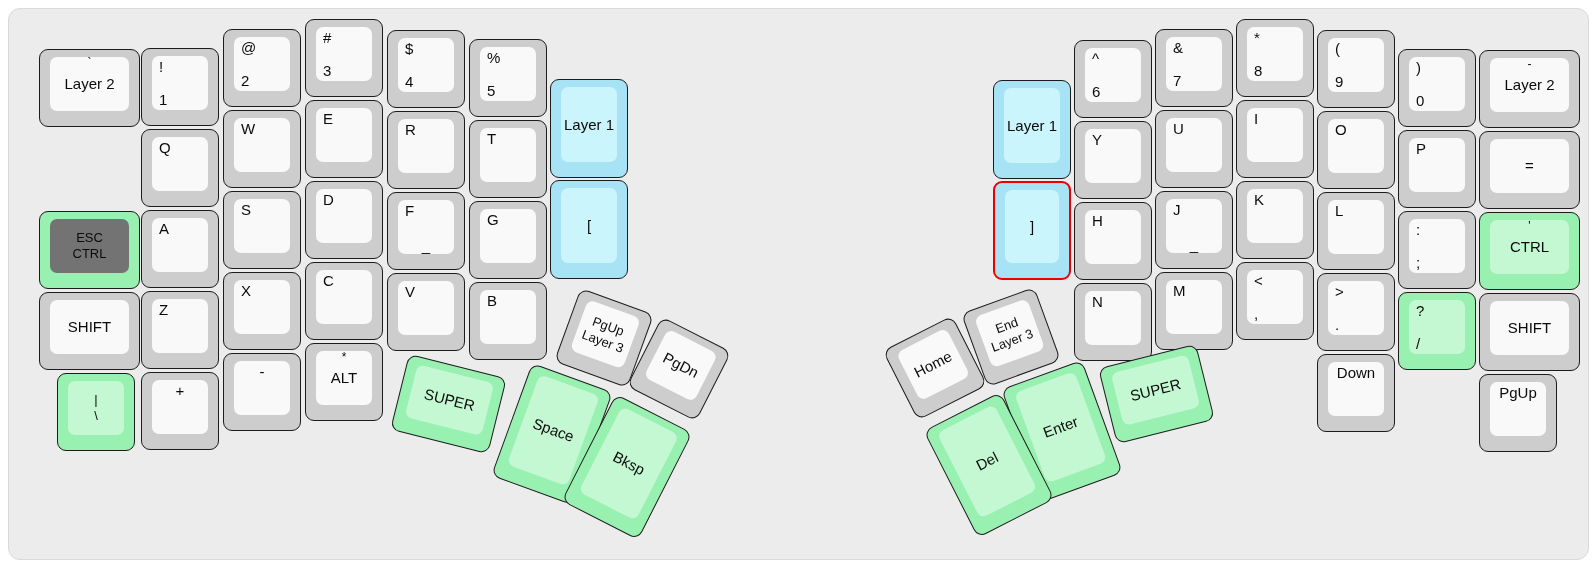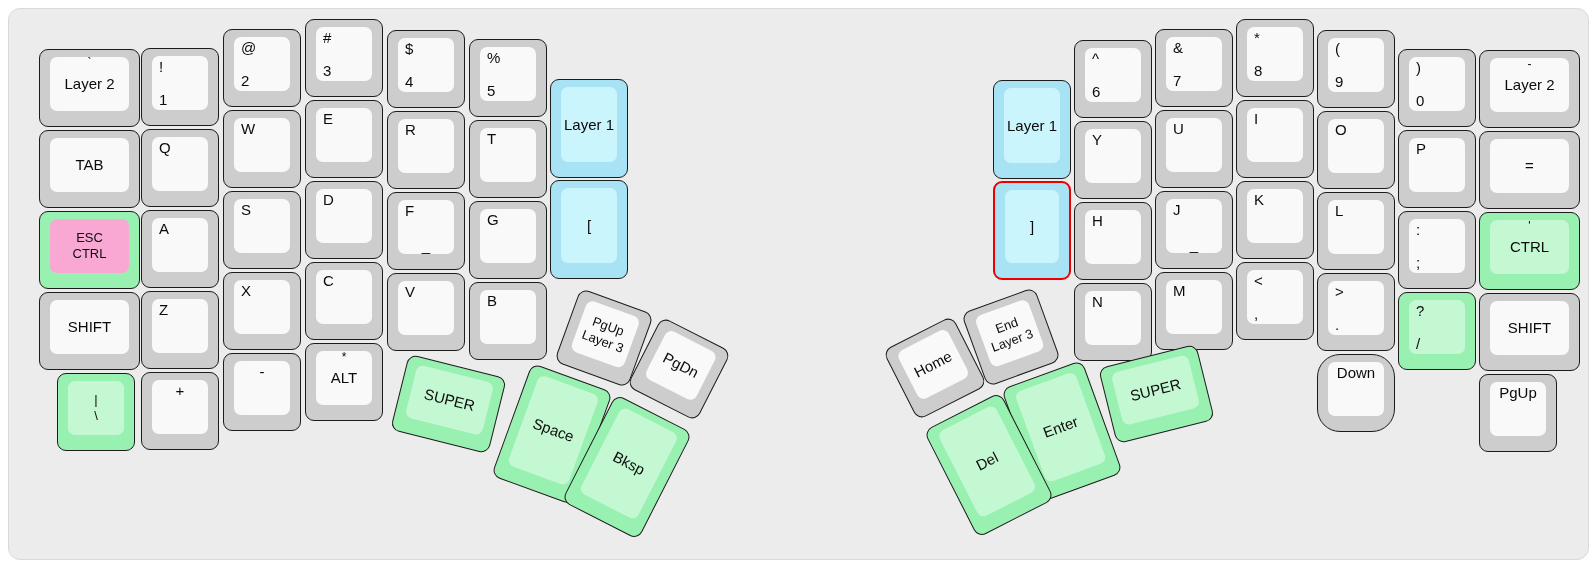--- a/index.html
+++ b/index.html
@@ -22,27 +22,22 @@
 </head>
 <body>
 
 <div class="panel" style="background: rgb(236, 236, 236);">
     <div class="key" style="left: 30px; top: 40px; width: 101px; height: 78px; background: rgb(205, 205, 205); border-color: rgb(28, 28, 28);">
       <div class="face" style="background: rgb(249, 249, 249);">
         <span class="lbl pos-tc" style="color: rgb(11, 11, 11);">`</span>
         <span class="lbl pos-c" style="color: rgb(11, 11, 11);">Layer 2</span>
       </div>
     </div>
-    <div class="key" style="left: 30px; top: 121px; width: 101px; height: 78px; background: rgb(205, 205, 205); border-color: rgb(28, 28, 28);">
-      <div class="face" style="background: rgb(249, 249, 249);">
-        <span class="lbl pos-c" style="color: rgb(11, 11, 11);">TAB</span>
-      </div>
-    </div>
     <div class="key" style="left: 30px; top: 202px; width: 101px; height: 78px; background: rgb(152, 240, 177); border-color: rgb(28, 28, 28);">
-      <div class="face" style="background: #f9a8d4;">
+      <div class="face" style="background: #737373;">
         <span class="lbl pos-c two" style="color: rgb(11, 11, 11);">ESC
 CTRL</span>
       </div>
     </div>
     <div class="key" style="left: 30px; top: 283px; width: 101px; height: 78px; background: rgb(205, 205, 205); border-color: rgb(28, 28, 28);">
       <div class="face" style="background: rgb(249, 249, 249);">
         <span class="lbl pos-c" style="color: rgb(11, 11, 11);">SHIFT</span>
       </div>
     </div>
     <div class="key" style="left: 48px; top: 364px; width: 78px; height: 78px; background: rgb(152, 240, 177); border-color: rgb(28, 28, 28);">
@@ -299,21 +294,21 @@
       <div class="face" style="background: rgb(249, 249, 249);">
         <span class="lbl pos-tl" style="color: rgb(11, 11, 11);">L</span>
       </div>
     </div>
     <div class="key" style="left: 1308px; top: 264px; width: 78px; height: 78px; background: rgb(205, 205, 205); border-color: rgb(28, 28, 28);">
       <div class="face" style="background: rgb(249, 249, 249);">
         <span class="lbl pos-tl" style="color: rgb(11, 11, 11);">&gt;</span>
         <span class="lbl pos-bl" style="color: rgb(11, 11, 11);">.</span>
       </div>
     </div>
-    <div class="key" style="left: 1308px; top: 345px; width: 78px; height: 78px; background: rgb(205, 205, 205); border-color: rgb(28, 28, 28); border-radius: 23px;">
+    <div class="key" style="left: 1308px; top: 345px; width: 78px; height: 78px; background: rgb(205, 205, 205); border-color: rgb(28, 28, 28);">
       <div class="face" style="background: rgb(249, 249, 249);">
         <span class="lbl pos-t" style="color: rgb(11, 11, 11);">Down</span>
       </div>
     </div>
     <div class="key" style="left: 1389px; top: 40px; width: 78px; height: 78px; background: rgb(205, 205, 205); border-color: rgb(28, 28, 28);">
       <div class="face" style="background: rgb(249, 249, 249);">
         <span class="lbl pos-tl" style="color: rgb(11, 11, 11);">)</span>
         <span class="lbl pos-bl" style="color: rgb(11, 11, 11);">0</span>
       </div>
     </div>

